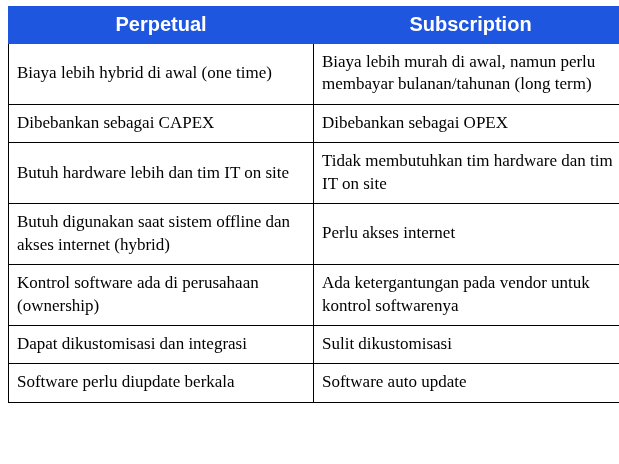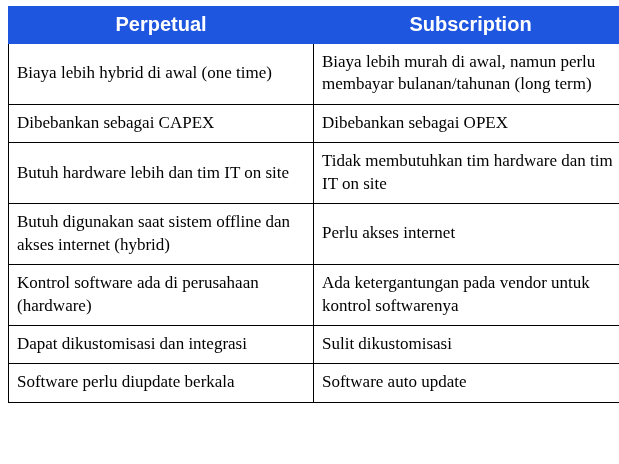--- a/index.html
+++ b/index.html
@@ -70,21 +70,21 @@
       </tr>
       <tr>
         <td>Butuh hardware lebih dan tim IT on site</td>
         <td>Tidak membutuhkan tim hardware dan tim IT on site</td>
       </tr>
       <tr>
         <td>Butuh digunakan saat sistem offline dan akses internet (hybrid)</td>
         <td class="mid">Perlu akses internet</td>
       </tr>
       <tr>
-        <td>Kontrol software ada di perusahaan (hardware)</td>
+        <td>Kontrol software ada di perusahaan (ownership)</td>
         <td>Ada ketergantungan pada vendor untuk kontrol softwarenya</td>
       </tr>
       <tr>
         <td>Dapat dikustomisasi dan integrasi</td>
         <td class="mid">Sulit dikustomisasi</td>
       </tr>
       <tr>
         <td>Software perlu diupdate berkala</td>
         <td class="mid">Software auto update</td>
       </tr>

